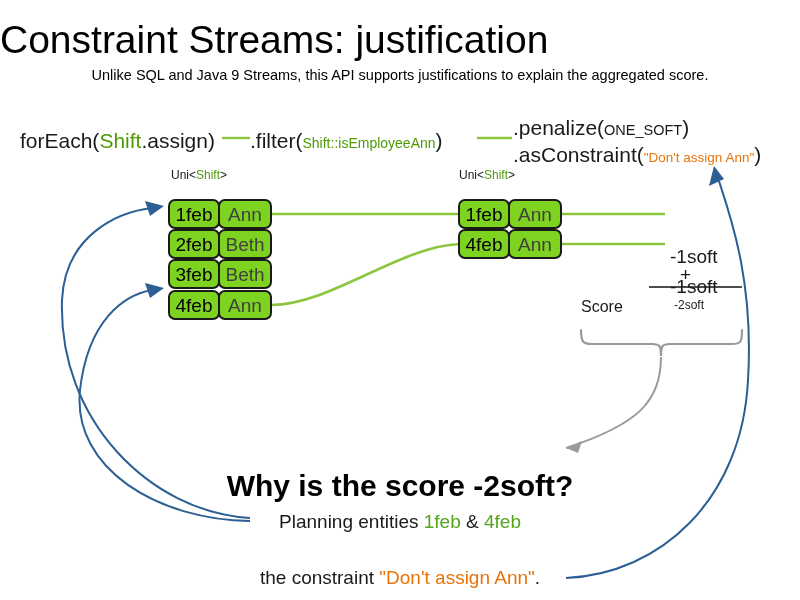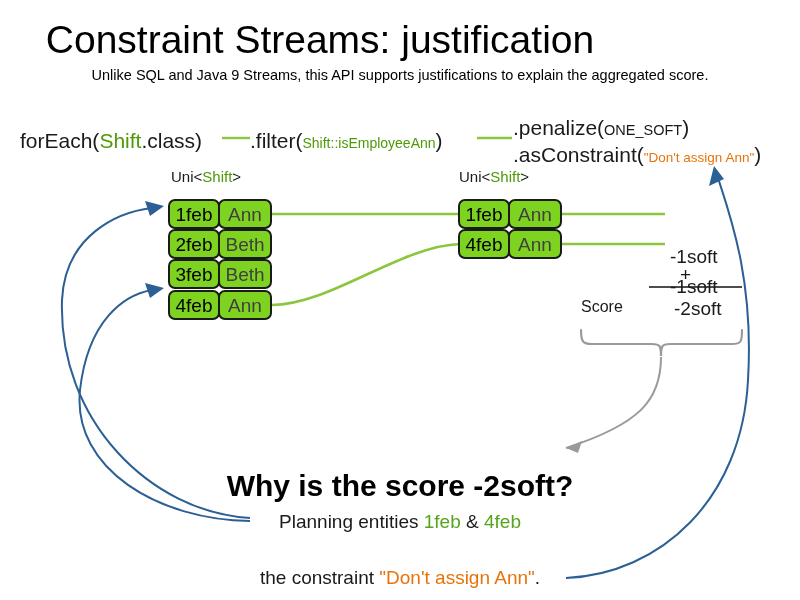--- a/index.html
+++ b/index.html
@@ -6,21 +6,21 @@
   body{
     width:800px;height:600px;background:#ffffff;overflow:hidden;
     font-family:"Liberation Sans", sans-serif;
     -webkit-font-smoothing:antialiased;
   }
   #slide{position:relative;width:800px;height:600px;}
 
   .abs{position:absolute;}
 
   #title{
-    left:0;top:18px;width:640px;text-align:center;
+    left:0;top:18px;width:640px;text-align:left;
     font-size:39px;color:#000;letter-spacing:0px;white-space:nowrap;
   }
   #subtitle{
     left:0;top:67px;width:800px;text-align:center;
     font-size:14.5px;color:#000;white-space:nowrap;
   }
 
   
   .code{font-size:21px;color:#1a1a1a;white-space:nowrap;}
   .code .sm{font-size:14px;}
@@ -29,21 +29,21 @@
   .orange{color:#e8730a;}
 
   #code-foreach{left:20px;top:129px;}
   #code-filter{left:250px;top:129px;}
   #code-penalize{left:513px;top:116px;}
   #code-asconstraint{left:513px;top:143px;}
   .cstr{font-size:13.5px;color:#e8730a;}
   .onesoft{font-size:14.5px;}
 
   
-  .unilabel{font-size:15px;color:#1a1a1a;white-space:nowrap;}
+  .unilabel{font-size:12px;color:#1a1a1a;white-space:nowrap;}
   #uni-left{left:171px;top:168px;}
   #uni-right{left:459px;top:168px;}
 
   
   .tuple{position:absolute;height:30px;display:flex;align-items:stretch;}
   .cell{
     box-sizing:border-box;
     background:#7ed321;
     border:2px solid #1a1a1a;
     display:flex;align-items:center;justify-content:center;
@@ -55,21 +55,21 @@
   .w54{width:54px;}
 
   
   .softlabel{font-size:19px;color:#1a1a1a;white-space:nowrap;margin-top:42px;}
   #soft1{left:670px;top:204px;}
   #soft2{left:670px;top:234px;}
 
   
   #score-word{left:581px;top:298px;font-size:16px;color:#1a1a1a;}
   #score-plus{left:680px;top:264px;font-size:19px;color:#1a1a1a;}
-  #score-total{left:674px;top:298px;font-size:19px;color:#1a1a1a;}
+  #score-total{left:674px;top:298px;font-size:12px;color:#1a1a1a;}
 
   
   #why{
     left:0;top:469px;width:800px;text-align:center;
     font-size:30px;font-weight:bold;color:#000;white-space:nowrap;
   }
   .expl{
     left:0;width:800px;text-align:center;
     font-size:19px;color:#1a1a1a;white-space:nowrap;
   }
@@ -109,21 +109,21 @@
     <path d="M 250,521 C 160,520 72,470 80,390 C 88,320 124,295 152,290" fill="none" stroke="#2c5f94" stroke-width="2"></path>
     <polygon points="164,288 145,283 150,298" fill="#2c5f94"></polygon>
 
     <path d="M 566,578 C 660,574 742,500 748,380 C 754,280 730,215 718,178" fill="none" stroke="#2c5f94" stroke-width="2"></path>
     <polygon points="714,166 709,186 724,179" fill="#2c5f94"></polygon>
   </svg>
 
   <div class="abs" id="title">Constraint Streams: justification</div>
   <div class="abs" id="subtitle">Unlike SQL and Java 9 Streams, this API supports justifications to explain the aggregated score.</div>
 
-  <div class="abs code" id="code-foreach"><span>forEach(</span><span class="green">Shift</span><span>.class)</span></div>
+  <div class="abs code" id="code-foreach"><span>forEach(</span><span class="green">Shift</span><span>.assign)</span></div>
 
   <div class="abs code" id="code-filter"><span>.filter(</span><span class="sm green">Shift::isEmployeeAnn</span><span>)</span></div>
 
   <div class="abs code" id="code-penalize"><span>.penalize(</span><span class="onesoft">ONE_SOFT</span><span>)</span></div>
 
   <div class="abs code" id="code-asconstraint"><span>.asConstraint(</span><span class="cstr">"Don't assign Ann"</span><span>)</span></div>
 
   <div class="abs unilabel" id="uni-left"><span>Uni&lt;</span><span class="green">Shift</span><span>&gt;</span></div>
 
   <div class="tuple" style="left:168px;top:199px;">

